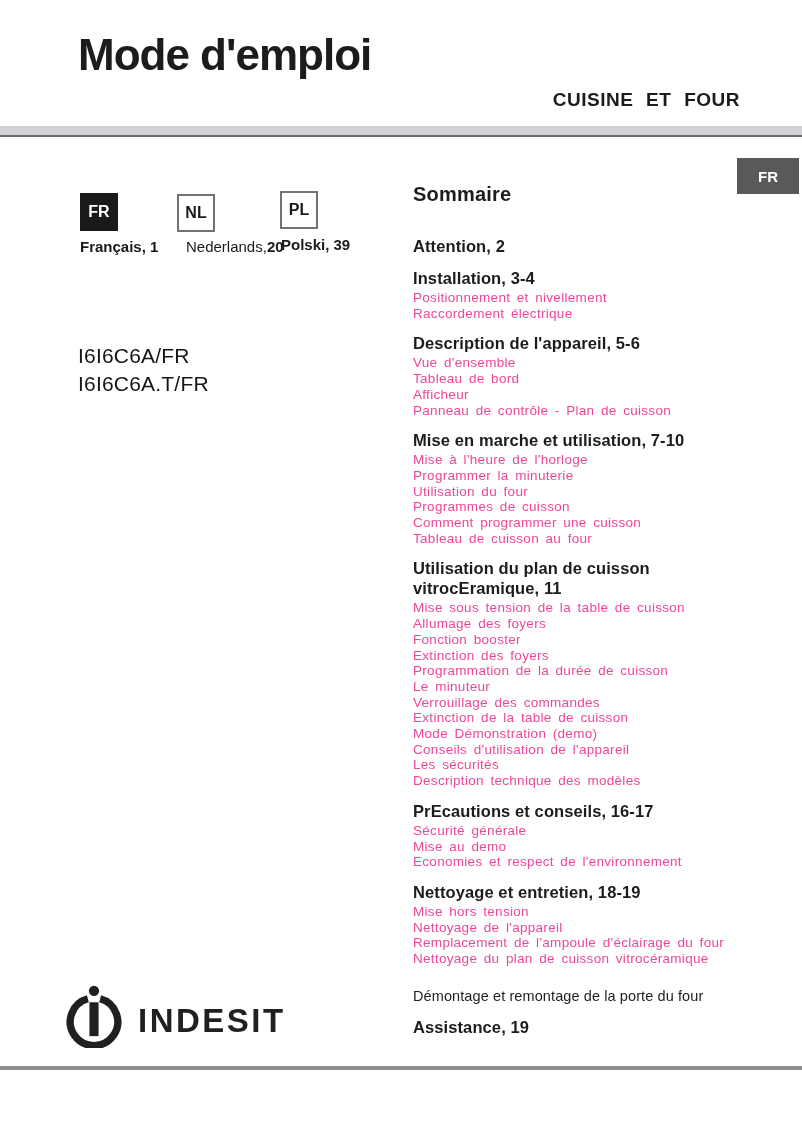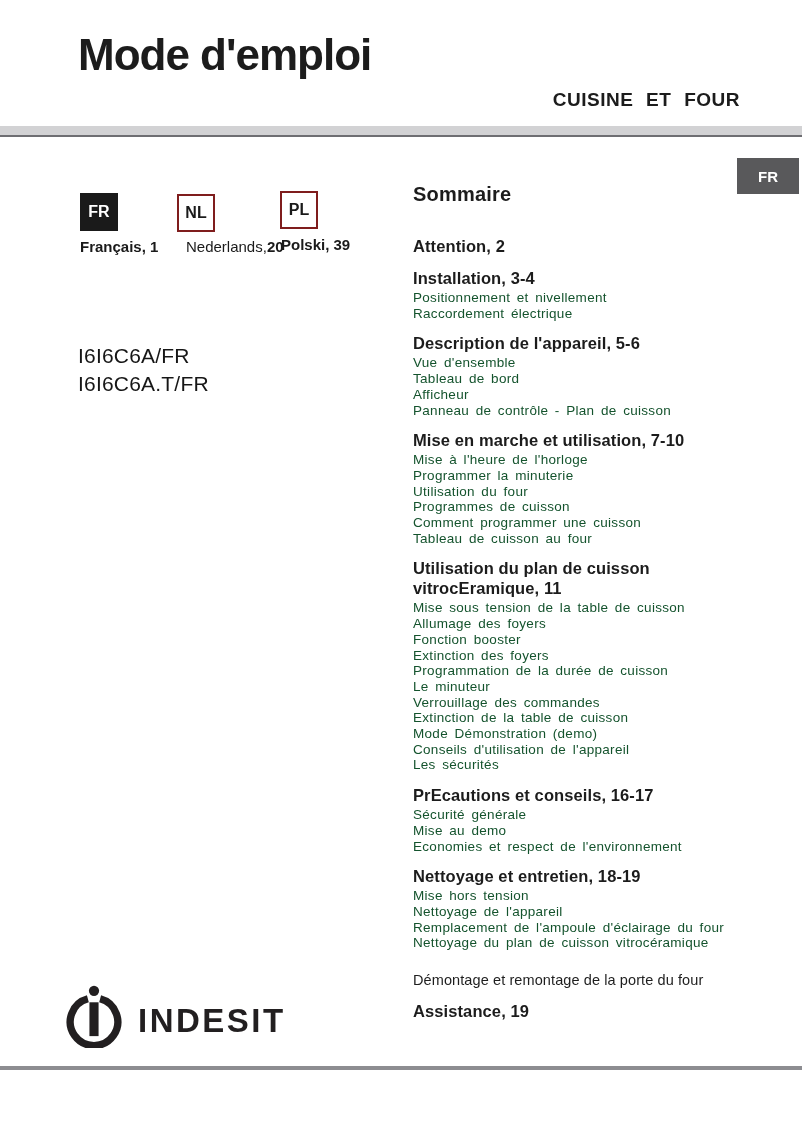--- a/index.html
+++ b/index.html
@@ -32,21 +32,21 @@
     font-size: 15px; font-weight: bold;
     display: flex; align-items: center; justify-content: center;
   }
 
   .lang-box {
     position: absolute; width: 38px; height: 38px;
     display: flex; align-items: center; justify-content: center;
     font-size: 16px; font-weight: bold;
   }
   .lang-box.filled { background: #1a1a1a; color: #ffffff; }
-  .lang-box.outline { background: #ffffff; color: #1a1a1a; border: 2px solid #7f1d1d; }
+  .lang-box.outline { background: #ffffff; color: #1a1a1a; border: 2px solid #737373; }
   .lang-label { position: absolute; font-size: 15px; white-space: nowrap; }
   .lang-label .nm-bold { font-weight: bold; }
   .lang-label .pg { font-weight: bold; }
 
   .models {
     position: absolute; left: 78px; top: 342px;
     font-size: 21px; line-height: 28px; letter-spacing: 0.2px; color: #161616;
   }
 
   .toc {
@@ -55,21 +55,21 @@
   .toc-heading {
     font-size: 20px; font-weight: bold; color: #1c1c1c;
     margin-bottom: 30px; letter-spacing: 0.2px;
   }
   .toc-section { margin-bottom: 12px; }
   .toc-title {
     font-size: 16.5px; font-weight: bold; line-height: 20px;
     color: #1c1c1c; margin-bottom: 2px; letter-spacing: 0.1px;
   }
   .toc-item {
-    font-size: 13.5px; line-height: 15.7px; color: #14532d;
+    font-size: 13.5px; line-height: 15.7px; color: #ec4899;
     letter-spacing: 0.3px; word-spacing: 2.5px;
   }
   .toc-note {
     font-size: 14.5px; line-height: 18px; color: #1e1e1e;
     margin-top: 20px; letter-spacing: 0.1px;
   }
 
   .brand {
     position: absolute; left: 62px; top: 983px; height: 66px;
     display: flex; align-items: center;
@@ -140,20 +140,21 @@
         <div class="toc-item">Allumage des foyers</div>
         <div class="toc-item">Fonction booster</div>
         <div class="toc-item">Extinction des foyers</div>
         <div class="toc-item">Programmation de la durée de cuisson</div>
         <div class="toc-item">Le minuteur</div>
         <div class="toc-item">Verrouillage des commandes</div>
         <div class="toc-item">Extinction de la table de cuisson</div>
         <div class="toc-item">Mode Démonstration (demo)</div>
         <div class="toc-item">Conseils d'utilisation de l'appareil</div>
         <div class="toc-item">Les sécurités</div>
+        <div class="toc-item">Description technique des modèles</div>
       </div>
       <div class="toc-section">
         <h3 class="toc-title">PrEcautions et conseils, 16-17</h3>
         <div class="toc-item">Sécurité générale</div>
         <div class="toc-item">Mise au demo</div>
         <div class="toc-item">Economies et respect de l'environnement</div>
       </div>
       <div class="toc-section">
         <h3 class="toc-title">Nettoyage et entretien, 18-19</h3>
         <div class="toc-item">Mise hors tension</div>

